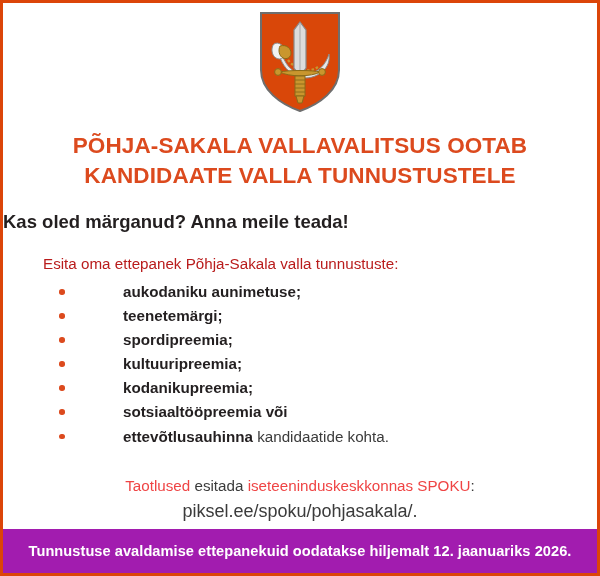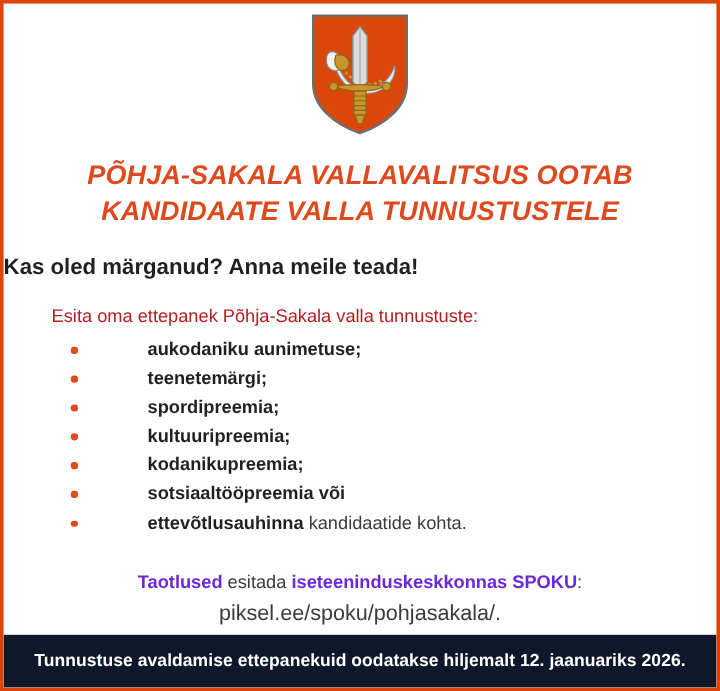--- a/index.html
+++ b/index.html
@@ -29,21 +29,20 @@
     display: block;
   }
   .title-block {
     margin-top: 17px;
     text-align: center;
     color: #DC4A1E;
     font-weight: bold;
     font-size: 22.5px;
     line-height: 30px;
     letter-spacing: 0.1px;
-    font-style: italic;
   }
   .title-line {
     display: block;
     white-space: nowrap;
   }
   .subtitle {
     margin-top: 19px;
     text-align: left;
     color: #231f20;
     font-weight: bold;
@@ -85,36 +84,36 @@
     color: #3b3b3b;
   }
   .apply-block {
     margin-top: 25px;
     text-align: center;
     color: #3b3b3b;
     font-size: 15.2px;
     line-height: 24px;
   }
   .apply-block .b {
-    font-weight: bold;
-    color: #6d28d9;
+    font-weight: normal;
+    color: #ef4444;
   }
   .apply-url {
     display: block;
     margin-top: 1px;
     color: #3b3b3b;
     font-size: 18px;
   }
   .footer {
     position: absolute;
     left: 0;
     right: 0;
     bottom: 0;
     height: 44px;
-    background: #0f172a;
+    background: #a21caf;
     display: flex;
     align-items: center;
     justify-content: center;
     color: #ffffff;
     font-weight: bold;
     font-size: 14.6px;
     letter-spacing: 0.05px;
   }
 </style>
 </head>

